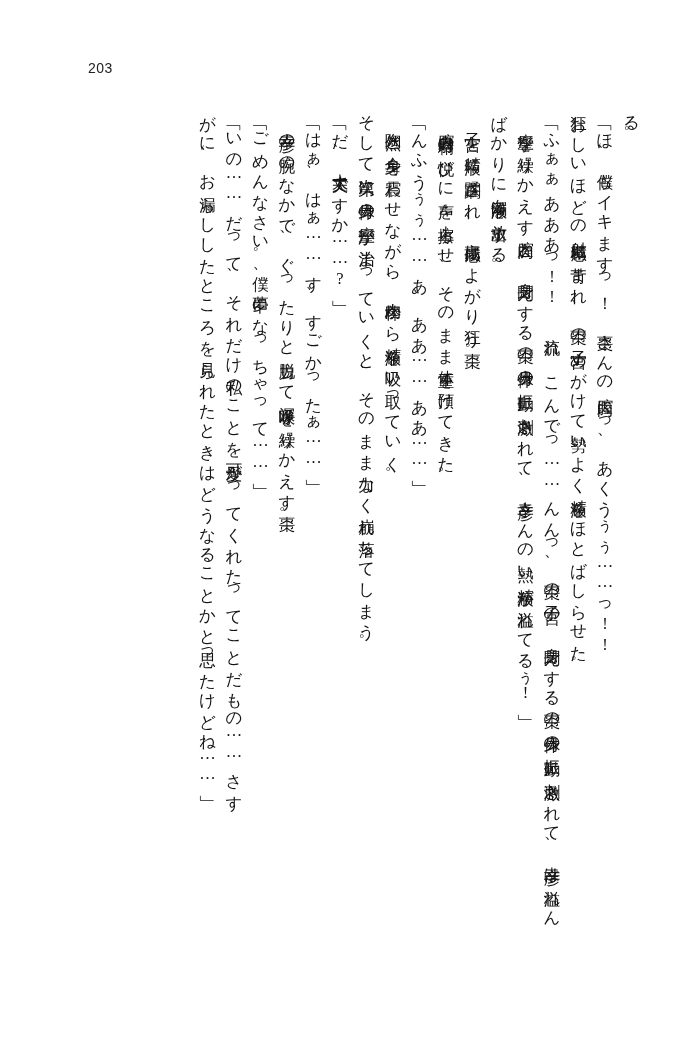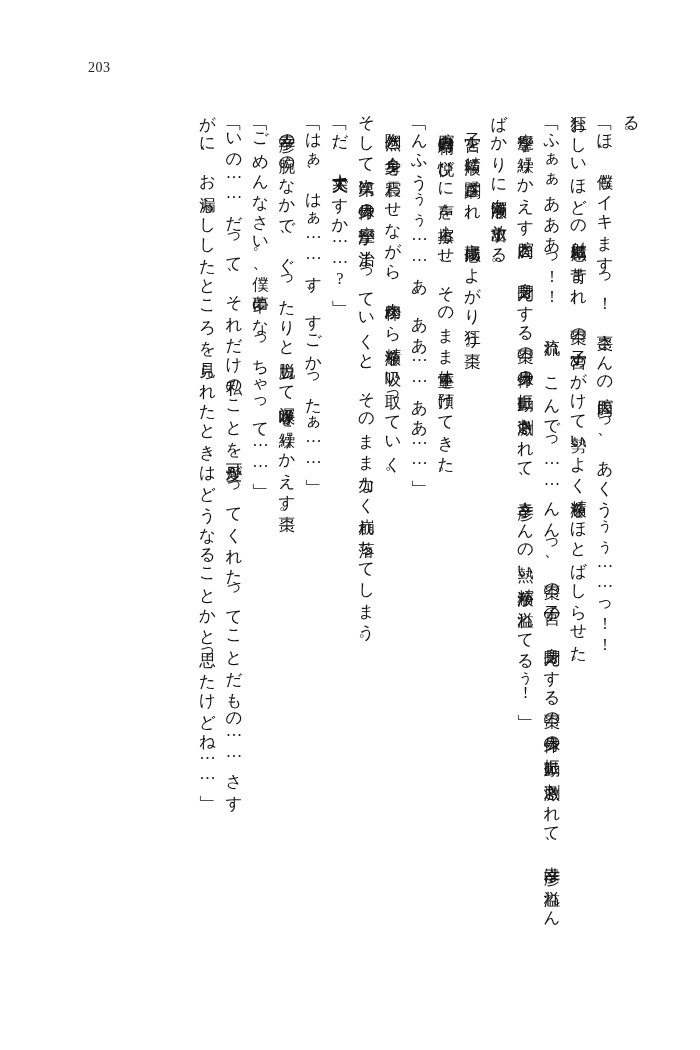--- a/index.html
+++ b/index.html
@@ -20,21 +20,21 @@
     inset: 0;
     background: #ffffff;
   }
   .page-number {
     position: absolute;
     top: 60px;
     left: 88px;
     font-size: 14px;
     letter-spacing: 0.5px;
     color: #222;
-    font-family: Liberation Serif, serif;
+    font-family: Liberation Sans, sans-serif;
   }
   
   .body-text {
     position: absolute;
     top: 104px;
     left: 60px;
     right: 56px;
     height: 855px;
     display: flex;
     flex-direction: row-reverse;

